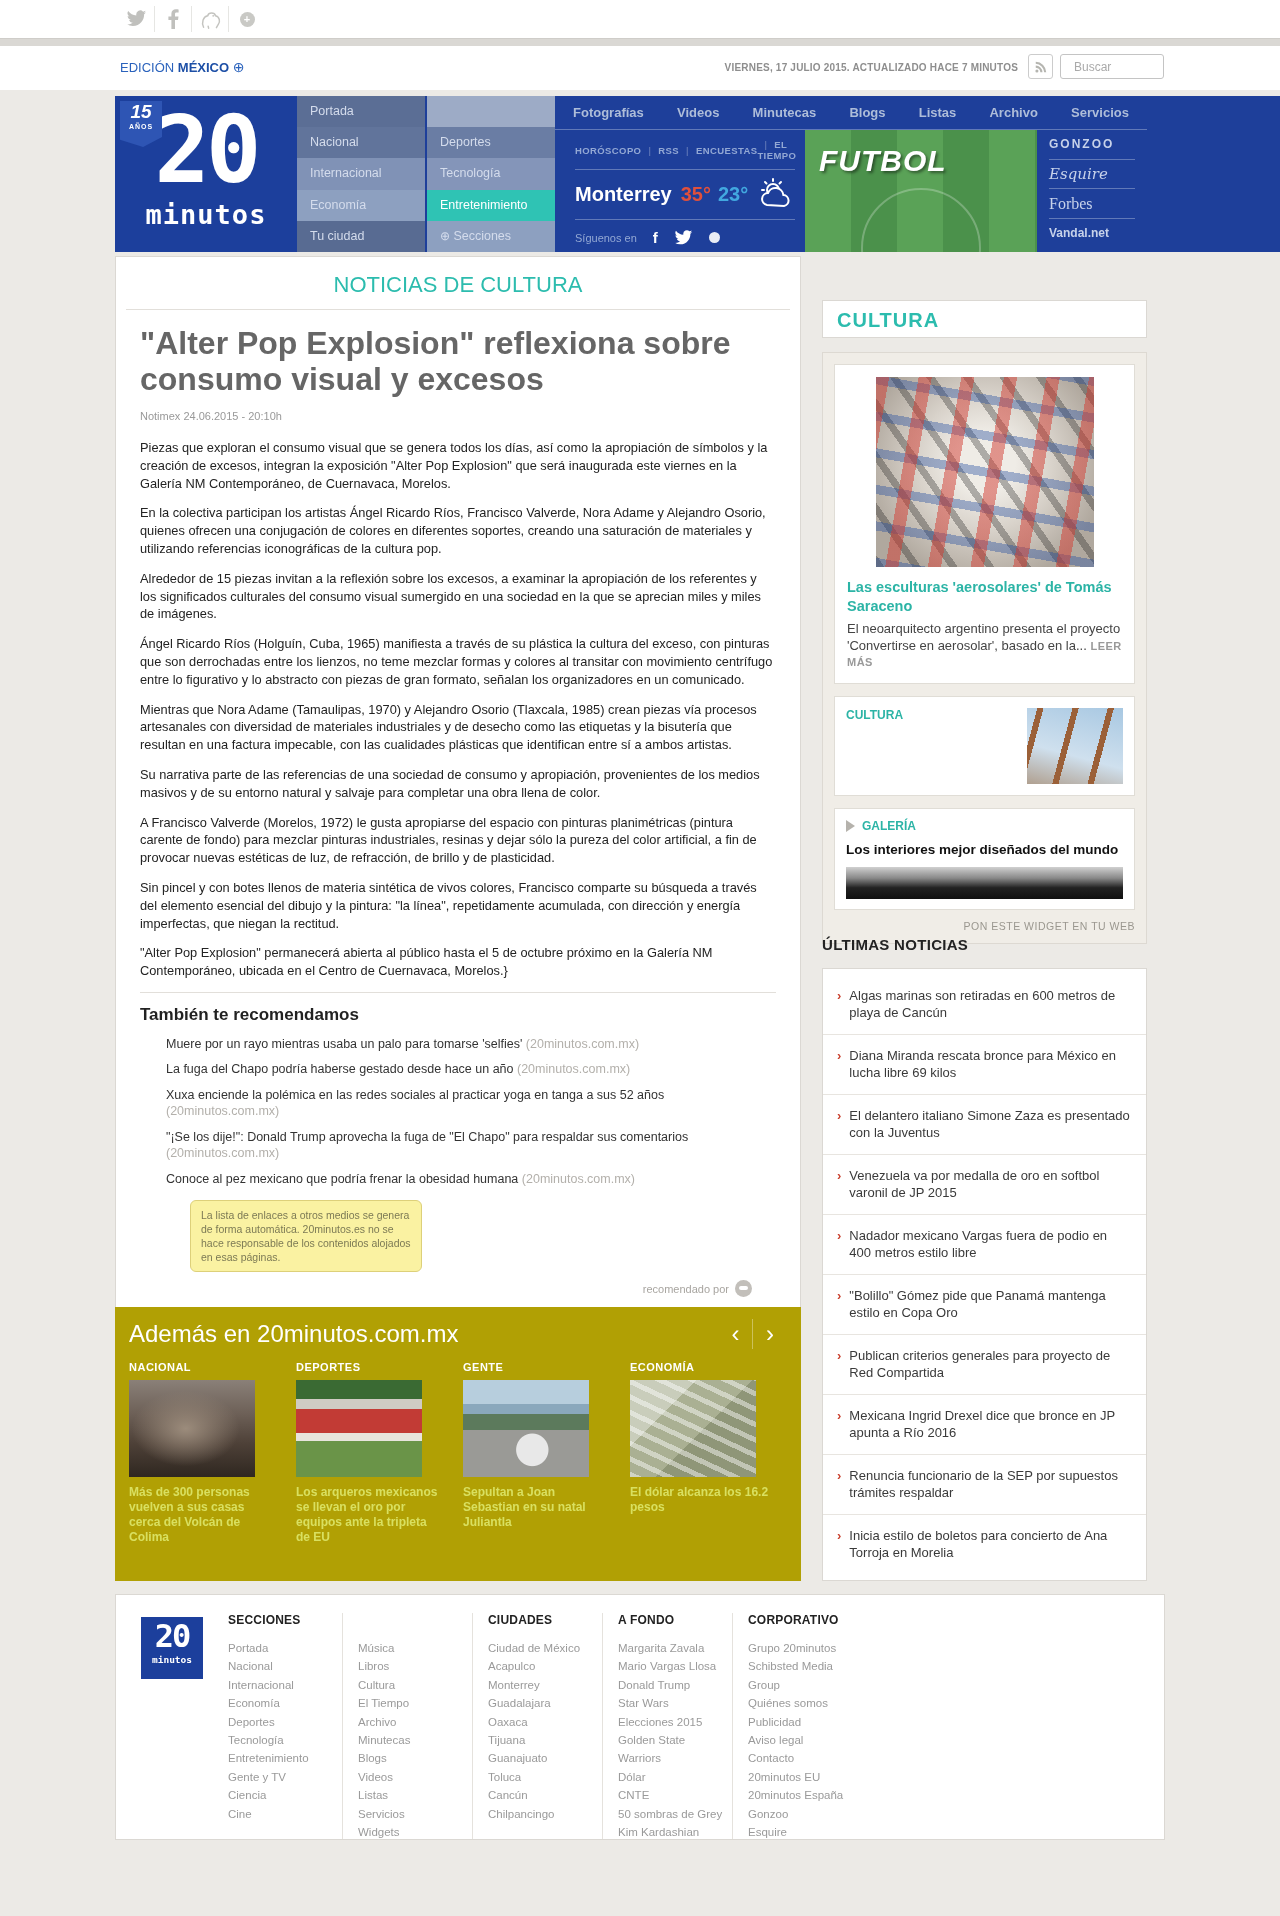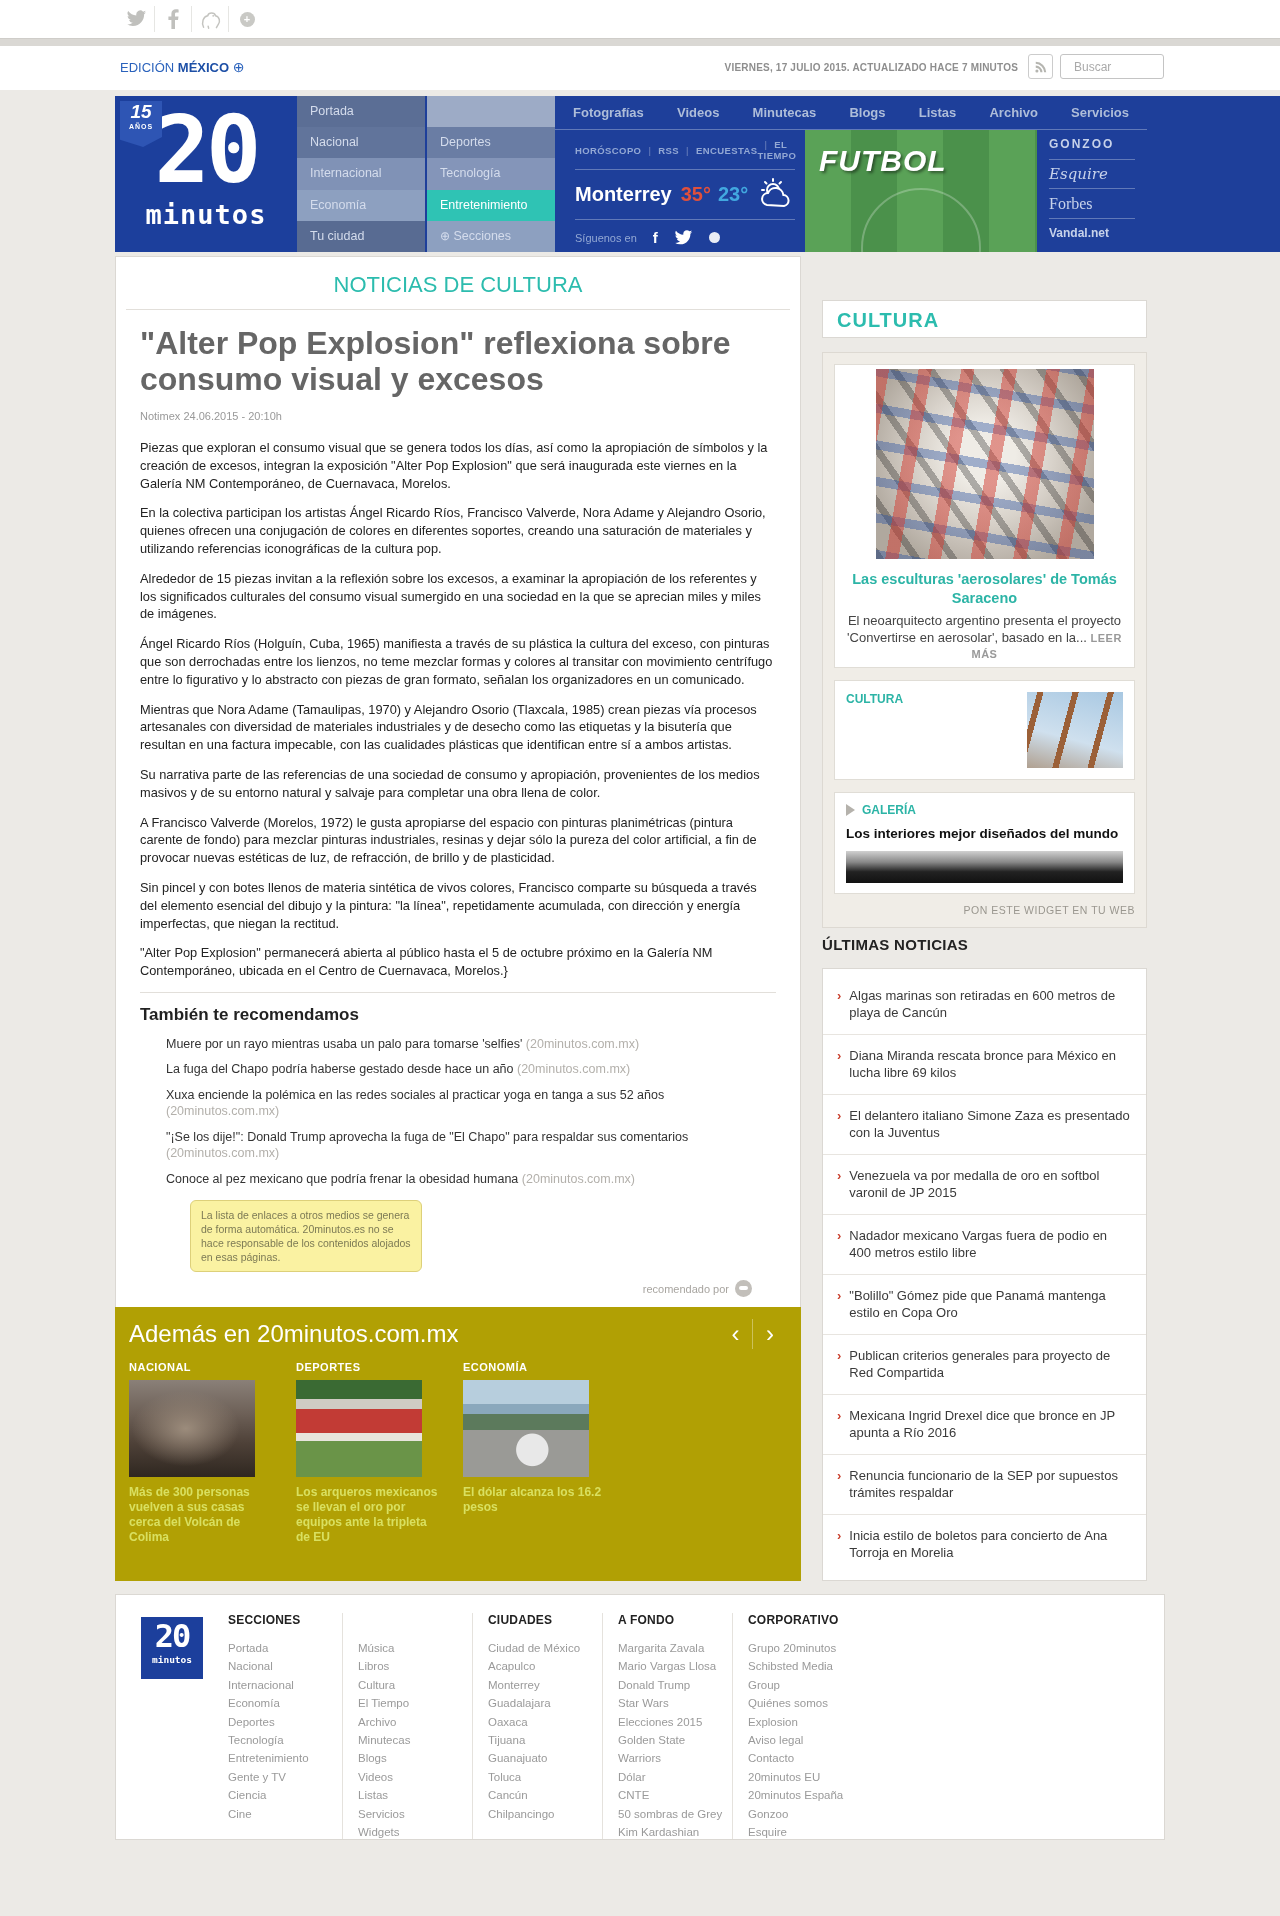--- a/index.html
+++ b/index.html
@@ -110,21 +110,21 @@
   .acard:nth-of-type(1) .acard-img{background:radial-gradient(ellipse at 45% 50%,#9c8c7c 0%,rgba(0,0,0,0) 55%),linear-gradient(180deg,#8a8078 0%,#6d6057 35%,#4e4138 65%,#2f2720 100%);}
   .acard:nth-of-type(2) .acard-img{background:linear-gradient(180deg,#3a6a33 0 20%,#cfcbc3 20% 30%,#c23b35 30% 55%,#e8e4dc 55% 63%,#6a9448 63% 100%);}
   .acard:nth-of-type(3) .acard-img{background:radial-gradient(ellipse at 55% 72%,#e8e8e8 0 16%,rgba(0,0,0,0) 17%),linear-gradient(180deg,#b7cedd 0 25%,#8aa8bc 25% 35%,#5c7a5c 35% 52%,#9a9a96 52% 100%);}
   .acard:nth-of-type(4) .acard-img{background:repeating-linear-gradient(25deg,rgba(255,255,255,.45) 0 5px,rgba(0,0,0,0) 5px 14px),linear-gradient(135deg,#c9cdbb 0 30%,#aab093 30% 55%,#8f9678 55% 100%);}
   .acard-caption{margin-top:8px;font-size:12px;font-weight:bold;color:#d9e060;line-height:15px;width:146px;}
 
   
   .side-title-card{position:absolute;left:822px;top:300px;width:325px;height:38px;background:#fff;border:1px solid #dbd8d3;}
   .side-title-card span{display:block;color:#2cbcae;font-size:20px;font-weight:bold;letter-spacing:1px;padding:8px 0 0 14px;}
   .culture-widget{position:absolute;left:822px;top:352px;width:325px;background:#f0ede7;border:1px solid #ddd9d2;padding:11px;}
-  .feature-card{background:#fff;border:1px solid #e0ddd6;padding:4px;cursor:pointer;text-align:center;}
+  .feature-card{background:#fff;border:1px solid #e0ddd6;padding:12px;cursor:pointer;}
   .feature-img{width:218px;height:190px;margin:0 auto;background:
       repeating-linear-gradient(100deg,rgba(210,60,50,.5) 0 13px,rgba(0,0,0,0) 13px 42px),
       repeating-linear-gradient(10deg,rgba(40,80,160,.4) 0 9px,rgba(0,0,0,0) 9px 36px),
       repeating-linear-gradient(55deg,rgba(20,20,20,.3) 0 7px,rgba(0,0,0,0) 7px 30px),
       radial-gradient(circle at 50% 45%,#efece6 0 20%,#d8d2ca 45%,#b0a89e 80%);}
   .feature-title{color:#2cb4a6;font-weight:bold;font-size:14.5px;line-height:19px;margin-top:11px;}
   .feature-excerpt{font-size:13px;color:#444;margin-top:5px;line-height:16.5px;}
   .read-more{color:#999;font-weight:bold;font-size:11px;letter-spacing:.5px;}
   .news-card{margin-top:12px;background:#fff;border:1px solid #e0ddd6;padding:11px;display:flex;gap:10px;cursor:pointer;}
   .news-text{flex:1;}
@@ -358,20 +358,25 @@
           <div class="acard-img"></div>
           <div class="acard-caption">Más de 300 personas vuelven a sus casas cerca del Volcán de Colima</div>
         </div>
 
         <div class="acard">
           <div class="acard-label">DEPORTES</div>
           <div class="acard-img"></div>
           <div class="acard-caption">Los arqueros mexicanos se llevan el oro por equipos ante la tripleta de EU</div>
         </div>
 
+        <div class="acard">
+          <div class="acard-label">GENTE</div>
+          <div class="acard-img"></div>
+          <div class="acard-caption">Sepultan a Joan Sebastian en su natal Juliantla</div>
+        </div>
 
         <div class="acard">
           <div class="acard-label">ECONOMÍA</div>
           <div class="acard-img"></div>
           <div class="acard-caption">El dólar alcanza los 16.2 pesos</div>
         </div>
       </div>
   </div>
 
   <div class="side-title-card">
@@ -524,21 +529,21 @@
             <div>50 sombras de Grey</div>
             <div>Kim Kardashian</div>
           </div>
       </div>
       <div class="fcol">
         <h4>CORPORATIVO</h4>
         <div class="flinks">
             <div>Grupo 20minutos</div>
             <div>Schibsted Media Group</div>
             <div>Quiénes somos</div>
-            <div>Explosion</div>
+            <div>Publicidad</div>
             <div>Aviso legal</div>
             <div>Contacto</div>
             <div>20minutos EU</div>
             <div>20minutos España</div>
             <div>Gonzoo</div>
             <div>Esquire</div>
           </div>
       </div>
     </div>
   </div>

